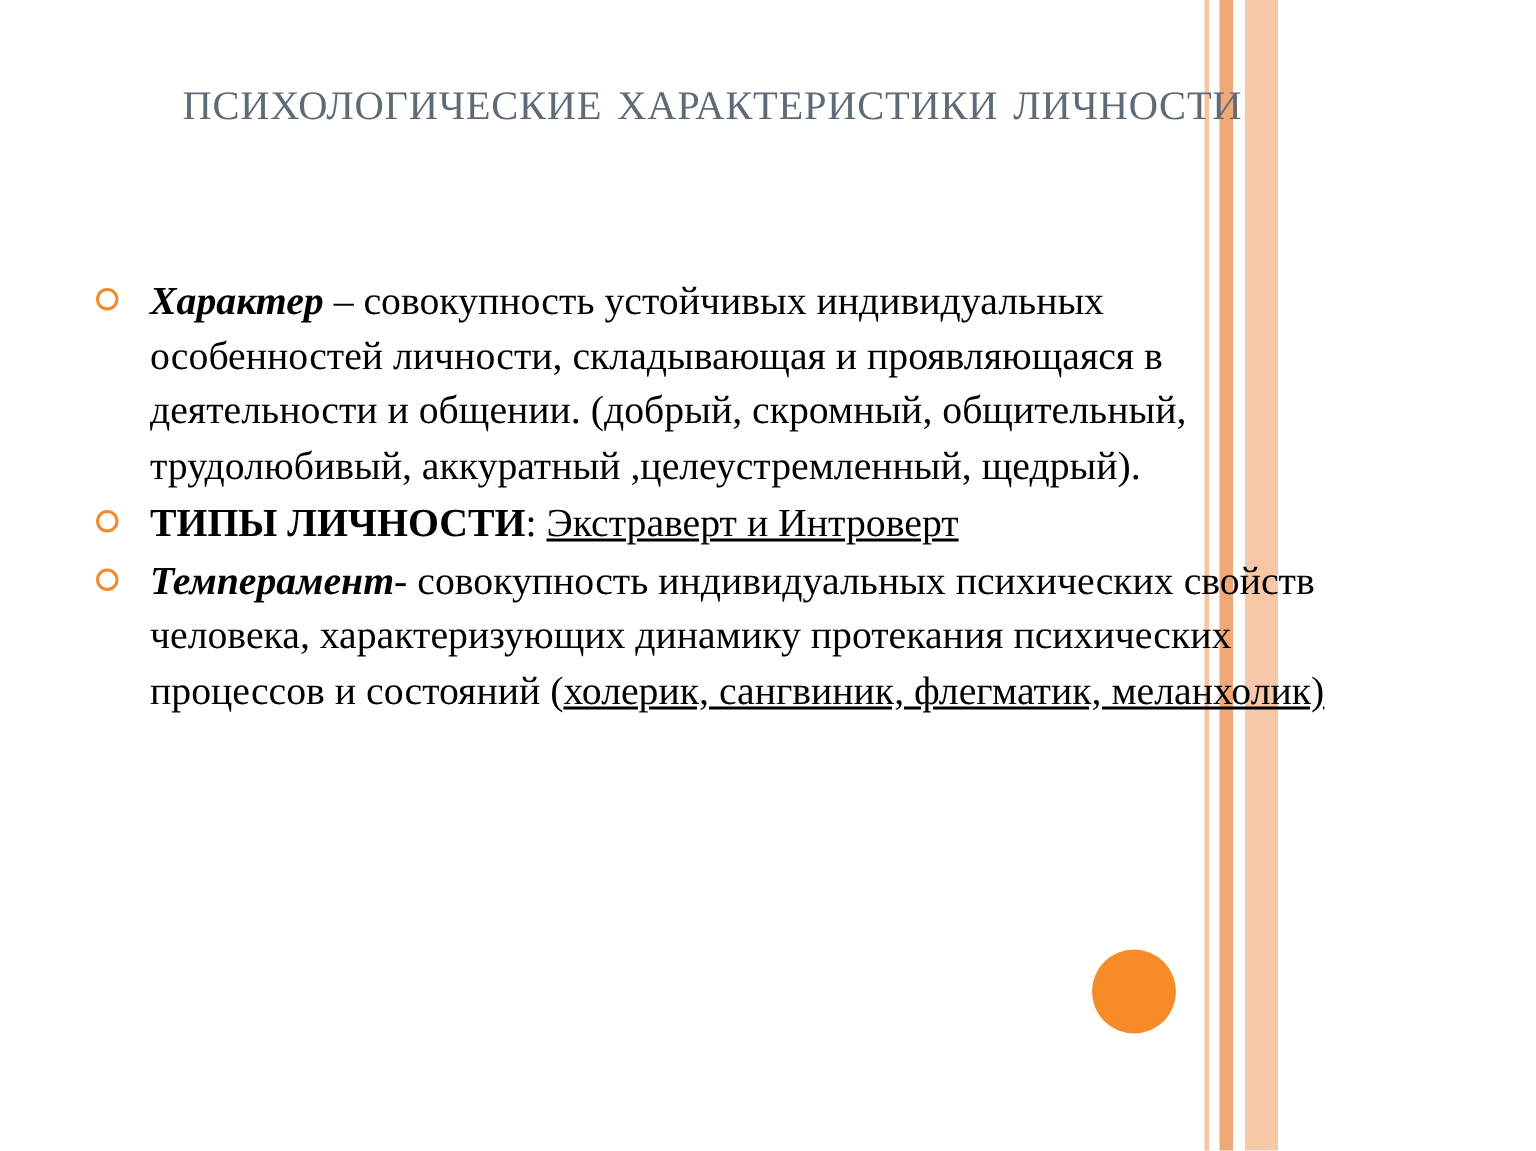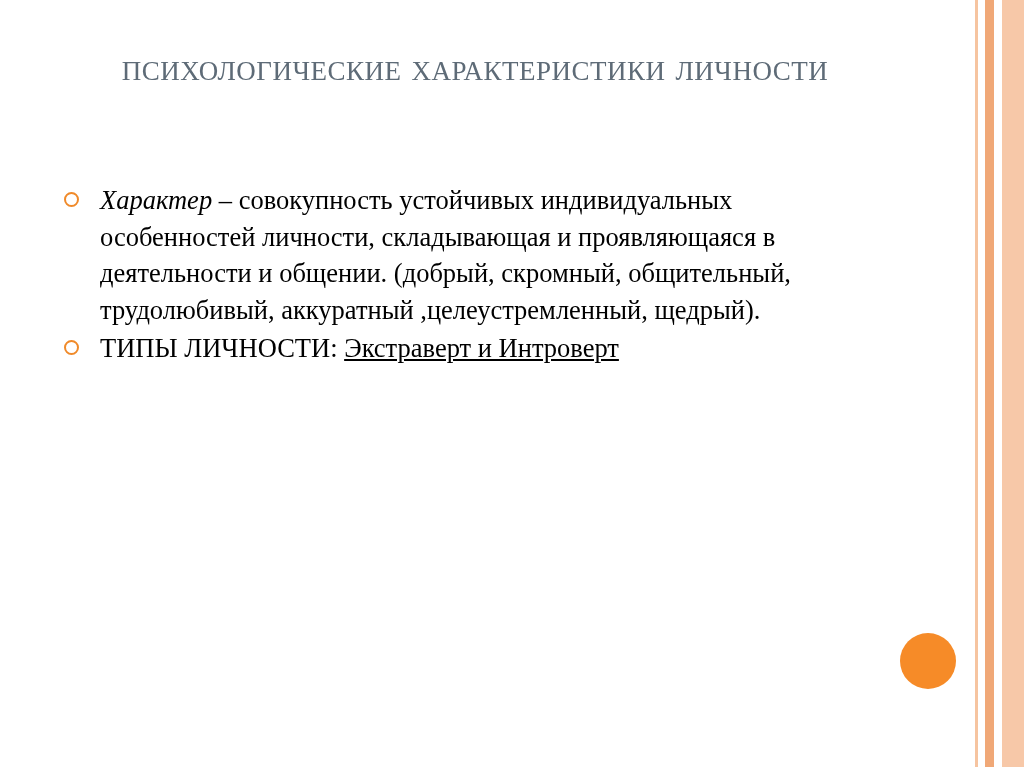--- a/index.html
+++ b/index.html
@@ -8,21 +8,21 @@
   }
   body {
     width: 1024px;
     height: 767px;
     background: #ffffff;
     font-family: "Liberation Serif", serif;
     overflow: hidden;
   }
   .slide {
     position: relative;
-    width: 1024px;
+    width: 852px;
     height: 767px;
     background: #ffffff;
     box-sizing: border-box;
   }
   
   .right-bar-outer {
     position: absolute;
     top: 0;
     right: 0;
     width: 22px;
@@ -92,22 +92,22 @@
   ul.bullets > li .marker {
     position: absolute;
     left: 8px;
     top: 10px;
     width: 15px;
     height: 15px;
     border: 2px solid #f08a2a;
     border-radius: 50%;
     box-sizing: border-box;
   }
-  .bi { font-style: italic; font-weight: normal; }
-  .b  { font-weight: normal; }
+  .bi { font-style: italic; font-weight: bold; }
+  .b  { font-weight: bold; }
   .u  { text-decoration: underline; }
   .plain { font-style: normal; font-weight: normal; text-align: right; }
 </style>
 </head>
 <body>
 
 <div class="slide">
 
   <div class="right-bar-outer"></div>
   <div class="right-bar-inner"></div>
@@ -122,16 +122,20 @@
       <li>
         <span class="marker"></span>
         <span class="bi">Характер</span><span class="plain"> – совокупность устойчивых индивидуальных особенностей личности, складывающая и проявляющаяся в деятельности и общении. (добрый, скромный, общительный, трудолюбивый, аккуратный ,целеустремленный, щедрый).</span>
       </li>
 
       <li>
         <span class="marker"></span>
         <span class="b">ТИПЫ ЛИЧНОСТИ</span><span class="plain">: </span><span class="plain u">Экстраверт и Интроверт</span>
       </li>
 
+      <li>
+        <span class="marker"></span>
+        <span class="bi">Темперамент</span><span class="plain">- совокупность индивидуальных психических свойств человека, характеризующих динамику протекания психических процессов и состояний (</span><span class="plain u">холерик, сангвиник, флегматик, меланхолик)</span>
+      </li>
 
     </ul>
   </div>
 </div>
 
 </body></html>

